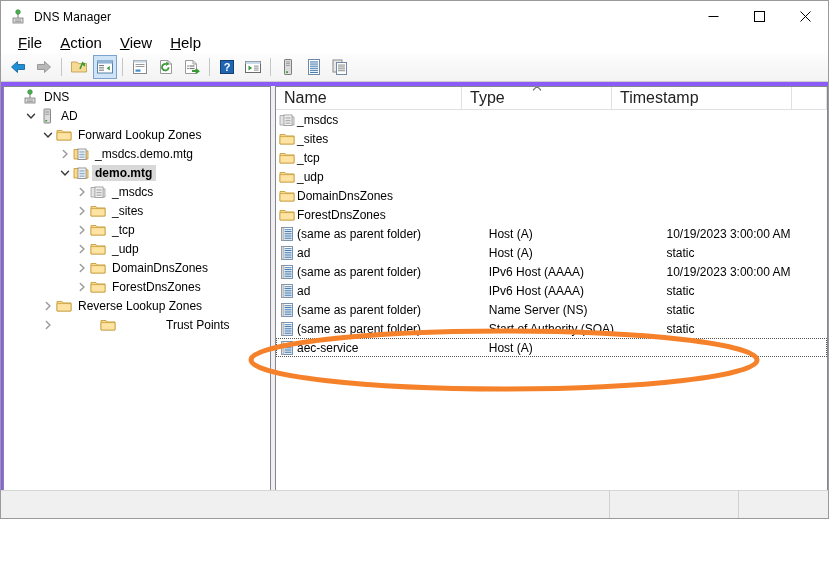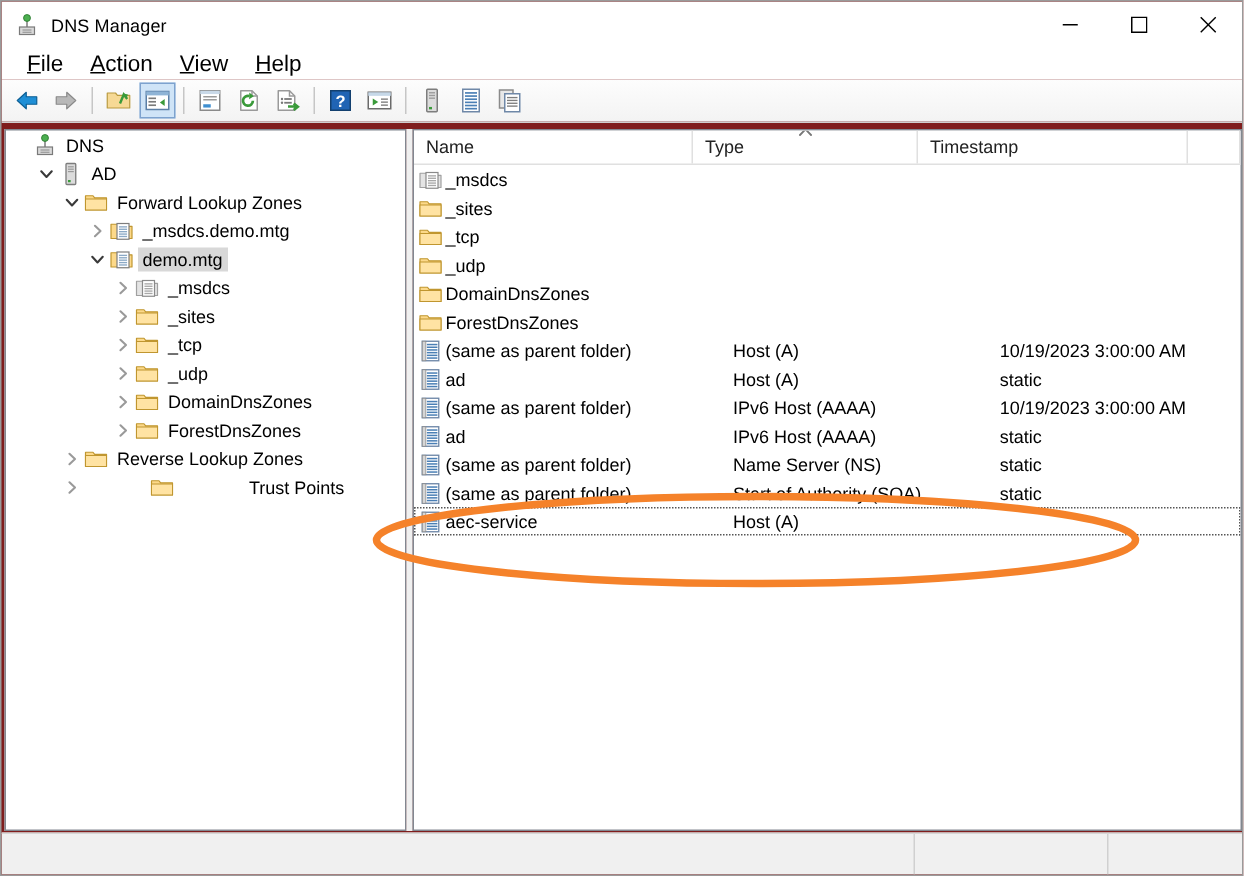--- a/index.html
+++ b/index.html
@@ -7,22 +7,22 @@
     padding: 0;
     background: #ffffff;
   }
   body {
     font-family: "Liberation Sans", sans-serif;
     -webkit-font-smoothing: antialiased;
   }
   #app {
     position: relative;
     width: 829px;
-    height: 584px;
-    background: #7f1d1d;
+    height: 519px;
+    background: #8b5cf6;
     border: 1px solid #9a9a9a;
     box-sizing: border-box;
     overflow: hidden;
     padding-left: 44px;
   }
 
   
   #titlebar {
     position: absolute;
     left: 0; top: 0;
@@ -190,21 +190,21 @@
     left: 0; top: 0;
     width: 100%;
     height: 22px;
     background: #ffffff;
     border-bottom: 1px solid #e0e0e0;
     display: flex;
   }
   .hcell {
     height: 22px;
     box-sizing: border-box;
-    font-size: 12px;
+    font-size: 16px;
     color: #222222;
     padding-left: 8px;
     line-height: 22px;
     border-right: 1px solid #e0e0e0;
     position: relative;
     cursor: default;
     white-space: nowrap;
     overflow: hidden;
   }
   .sortmark {
@@ -513,21 +513,21 @@
                   <rect x="6.3" y="4.8" width="5.4" height="0.9"></rect>
                   <rect x="6.3" y="6.4" width="5.4" height="0.9"></rect>
                   <rect x="6.3" y="8" width="5.4" height="0.9"></rect>
                   <rect x="6.3" y="9.6" width="5.4" height="0.9"></rect>
                   <rect x="6.3" y="11.2" width="5.4" height="0.9"></rect>
                 </g>
               </svg>
             </span>
             <span class="tlabel">_msdcs.demo.mtg</span>
           </div>
-          <div class="tnode selected" style="padding-left: 53px;">
+          <div class="tnode selected" style="padding-left: 53px; font-weight: bold;">
             <span class="chev">
               <svg width="12" height="12" viewBox="0 0 12 12">
                 <path d="M2.5 4.2 L6 8 L9.5 4.2" fill="none" stroke="#3a3a3a" stroke-width="1.4" stroke-linecap="round" stroke-linejoin="round"></path>
               </svg>
             </span>
             <span class="ticon">
               <svg width="16" height="16" viewBox="0 0 16 16" class="ico">
                 <path d="M1 3.5h5l1.1 1.4H15V13H1Z" fill="#fcd98a" stroke="#c0962f" stroke-width="0.8" stroke-linejoin="round"></path>
                 <rect x="5" y="3" width="8" height="10.5" fill="#ffffff" stroke="#7d7d7d" stroke-width="0.8"></rect>
                 <g fill="#8ba9c6">

